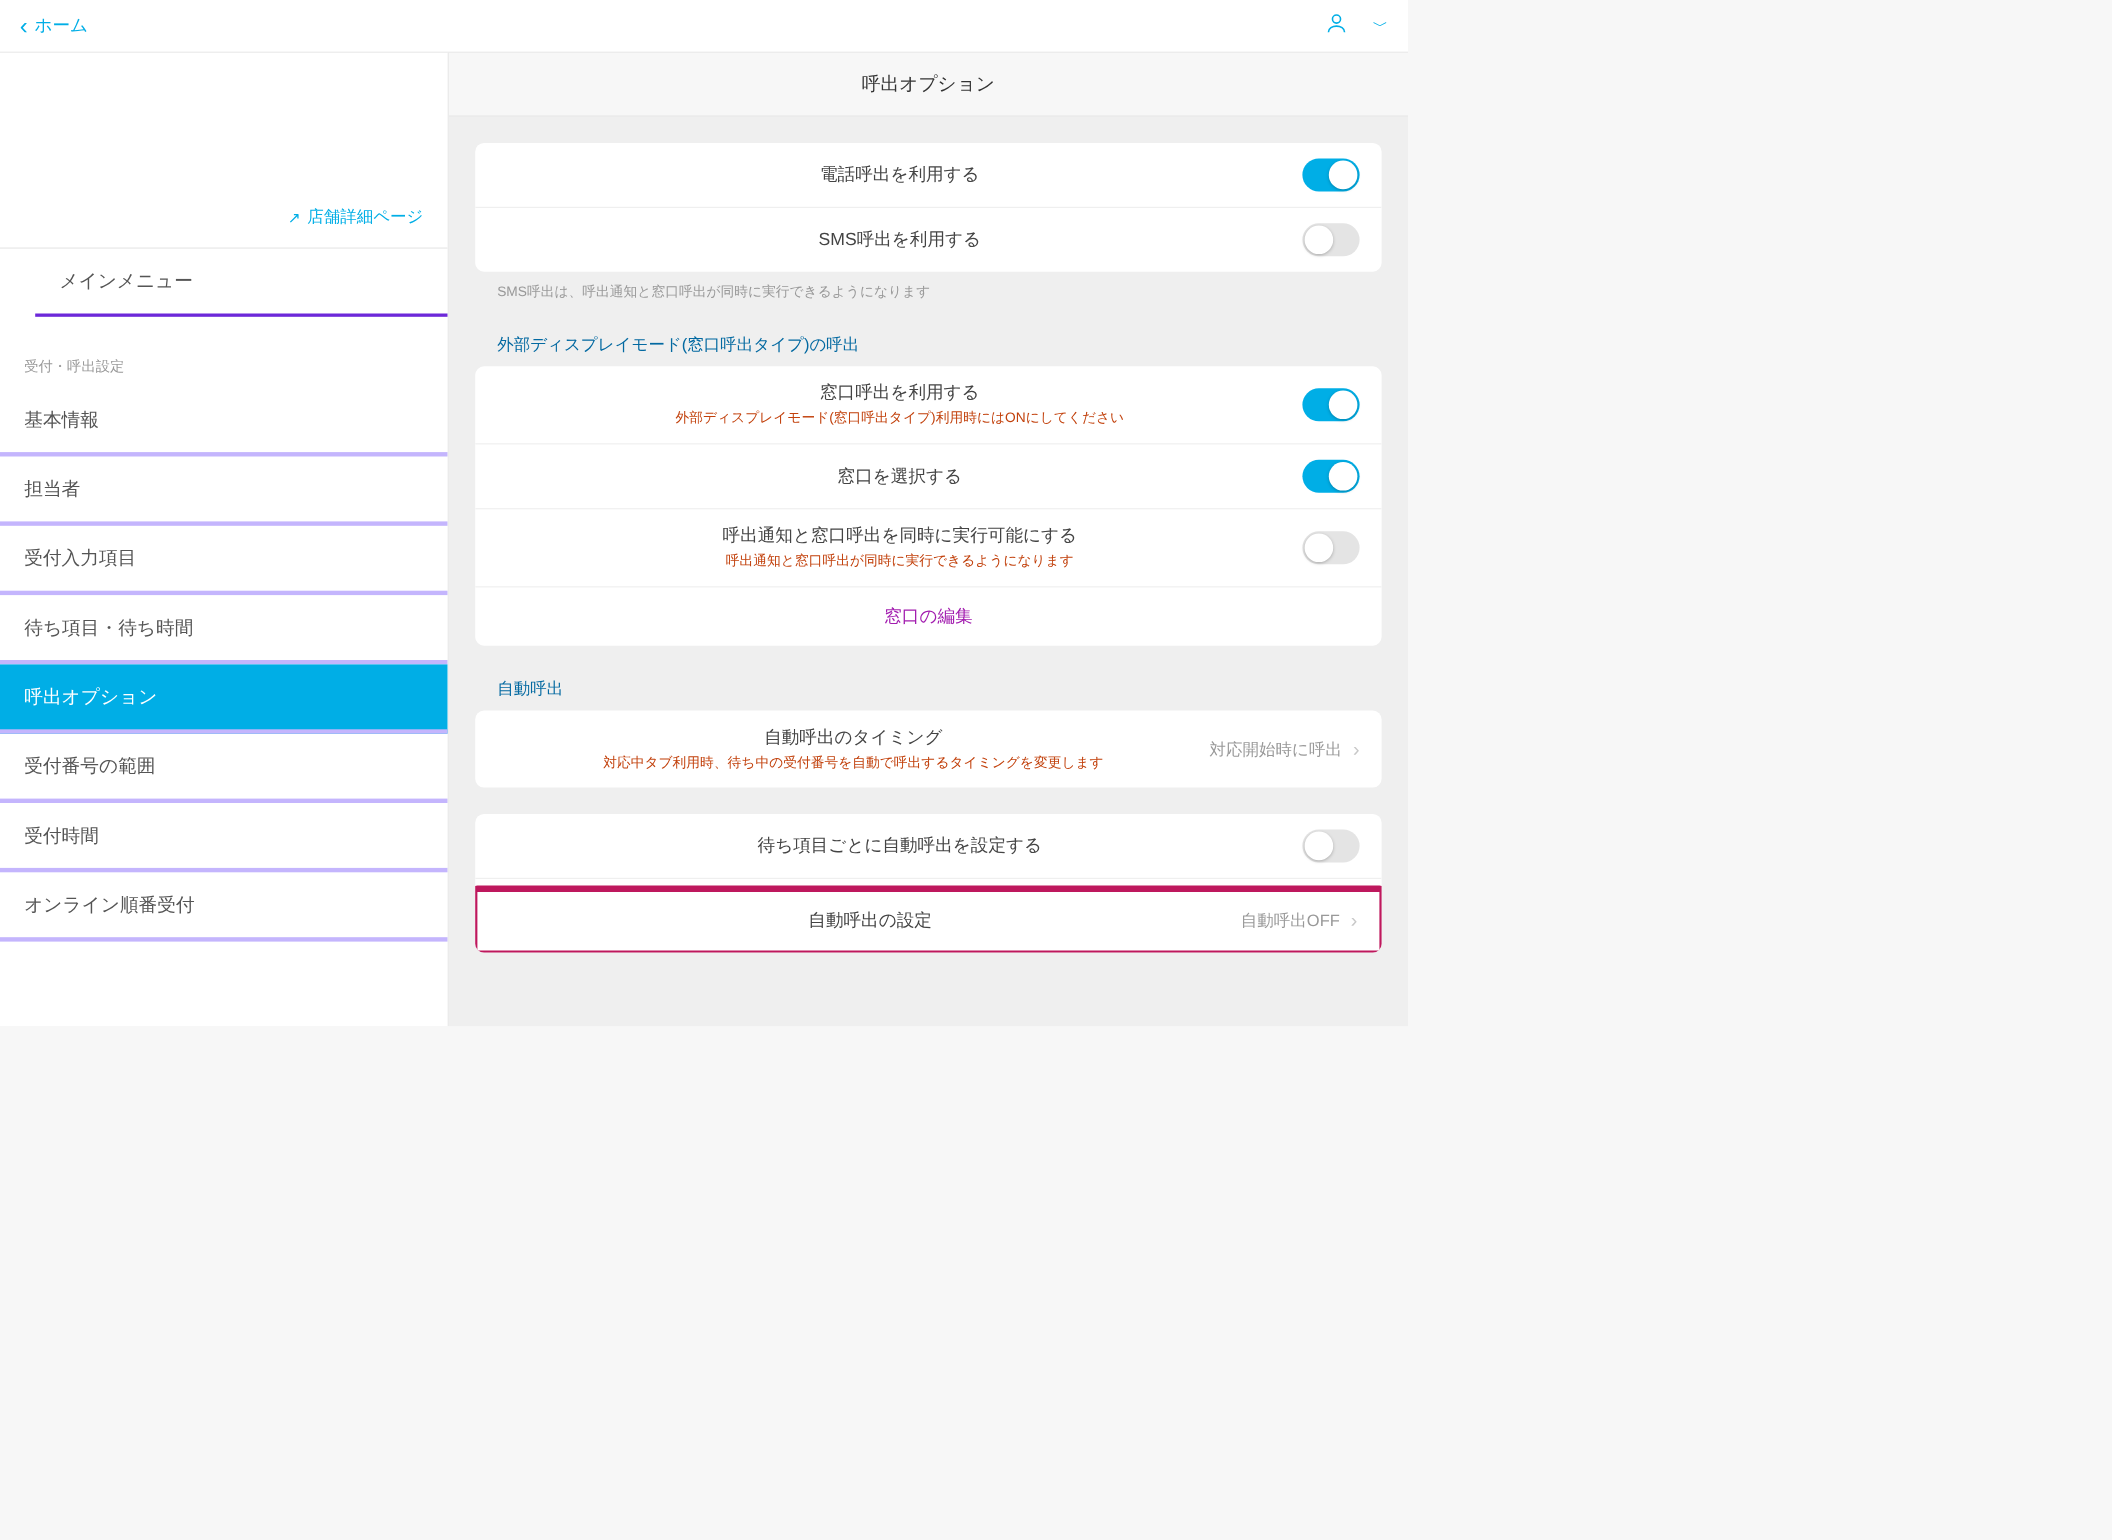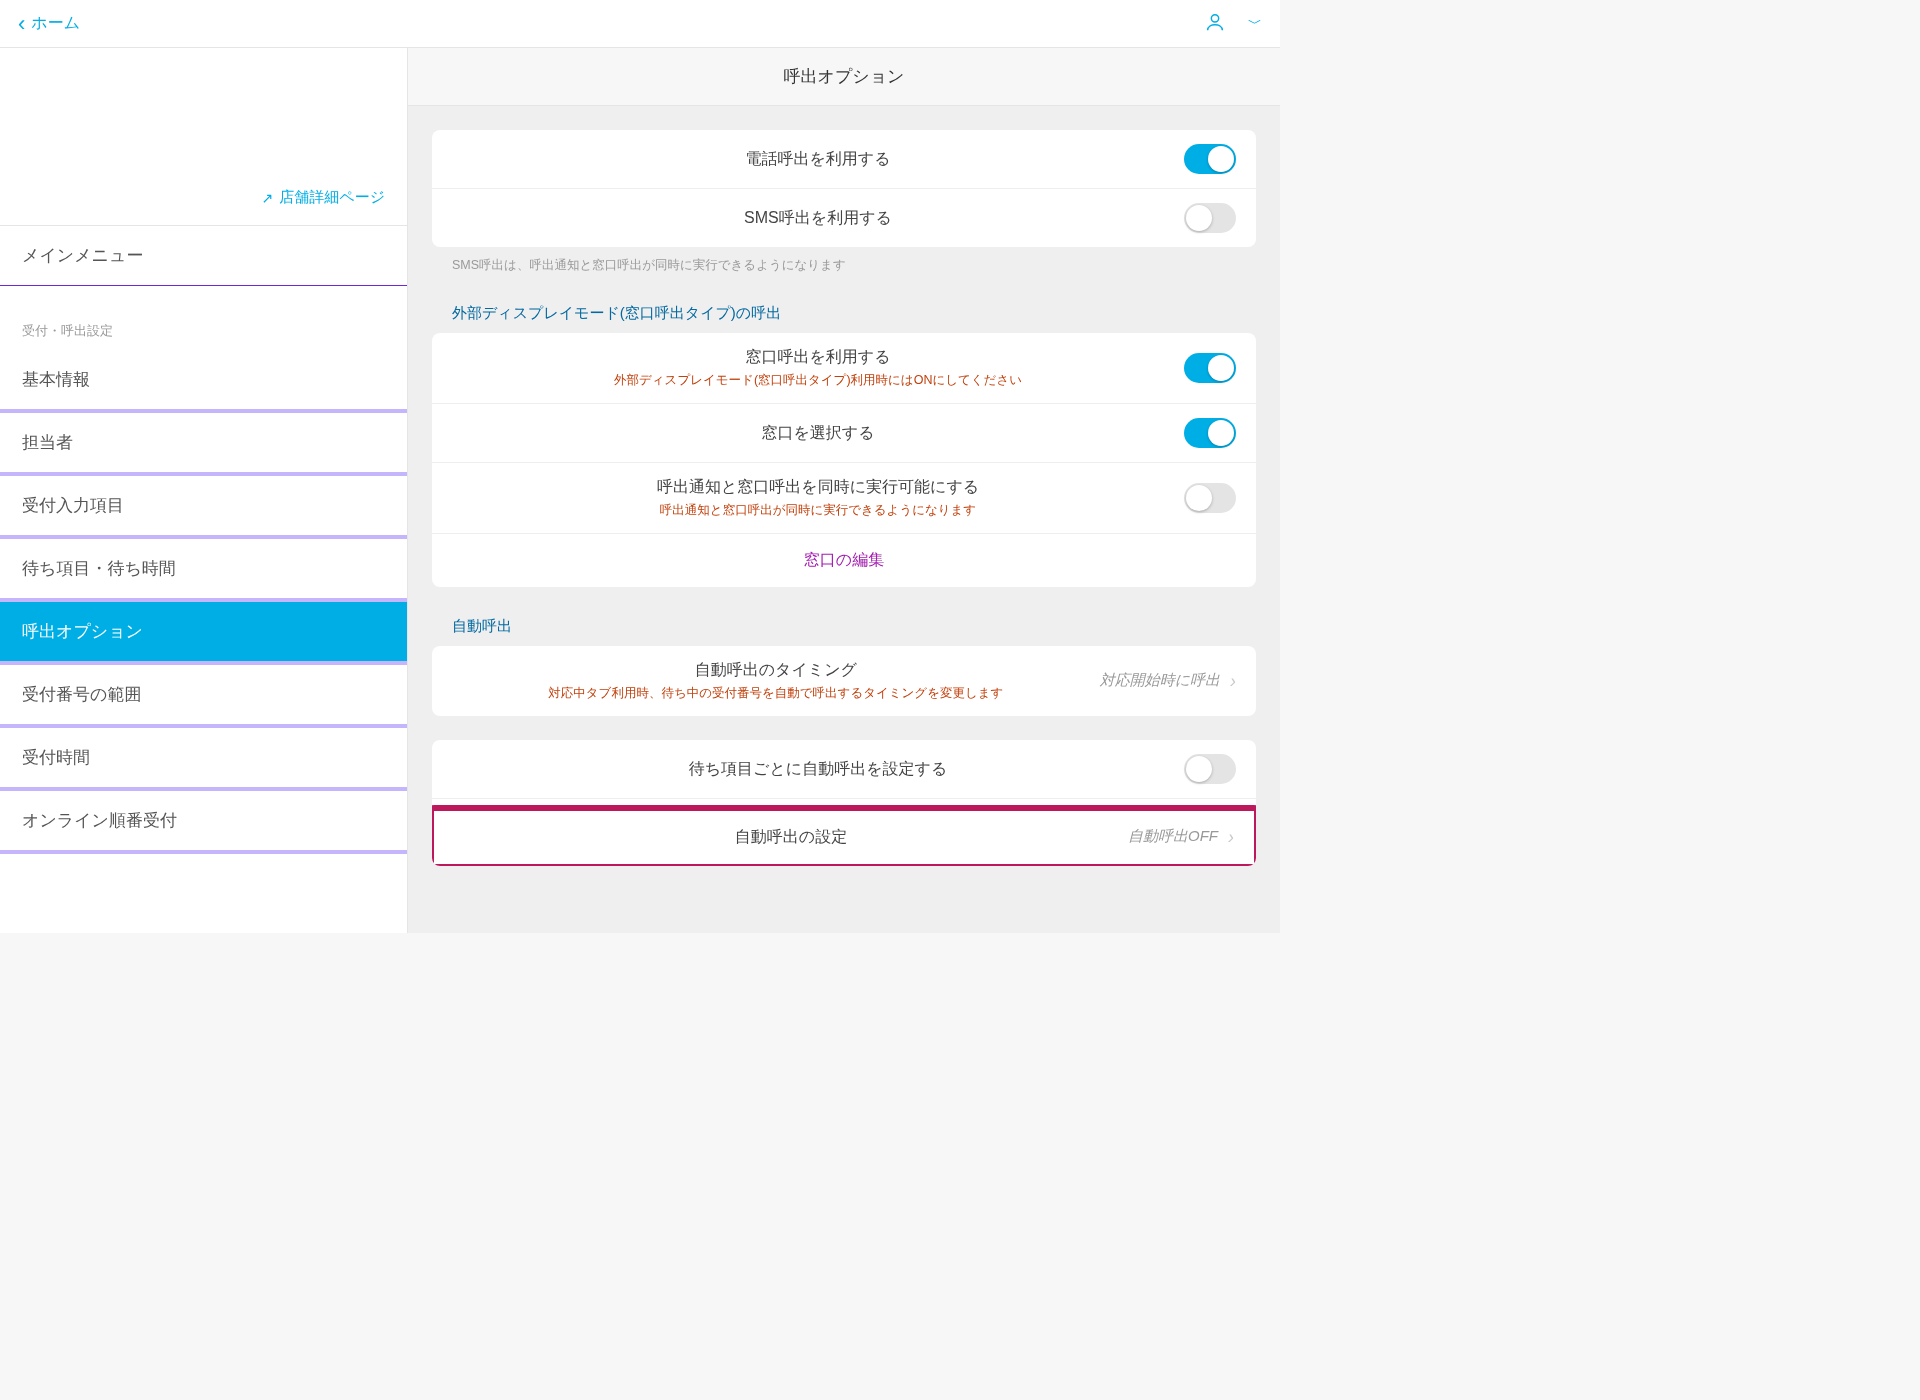--- a/index.html
+++ b/index.html
@@ -31,21 +31,21 @@
     .sidebar {
       width: 408px;
       background: #fff;
       border-right: 1px solid #e5e5e5;
       overflow-y: auto;
     }
     .sidebar-top-space { height: 178px; border-bottom: 1px solid #e5e5e5; display: flex; align-items: flex-end; justify-content: flex-end; padding: 18px 22px; }
     .store-link { display: flex; align-items: center; gap: 6px; color: #00aee6; font-size: 15px; cursor: pointer; }
     .store-link-icon { font-size: 14px; }
 
-    .sidebar-main-menu { padding: 18px 22px; font-size: 17px; color: #555; border-bottom: 1px solid #6d28d9; }
+    .sidebar-main-menu { padding: 18px 22px; font-size: 17px; color: #555; border-bottom: 3px solid #6d28d9; margin-left: 32px; }
     .sidebar-section-spacer { height: 26px; }
     .sidebar-section-header { padding: 10px 22px; font-size: 13px; color: #999; }
     .sidebar-item {
       padding: 18px 22px;
       font-size: 17px;
       color: #555;
       border-bottom: 4px solid #c4b5fd;
       cursor: pointer;
     }
     .sidebar-item.active { background: #00aee6; color: #fff; }
@@ -76,21 +76,21 @@
       align-items: center;
       justify-content: space-between;
       padding: 14px 20px;
       border-bottom: 1px solid #eee;
       min-height: 52px;
     }
     .row:last-child { border-bottom: none; }
     .row-text { display: flex; flex-direction: column; gap: 4px; flex: 1; text-align: center; }
     .row-title { font-size: 16px; color: #444; }
     .row-sub { font-size: 12.5px; color: #c2410c; }
-    .row-right { display: flex; gap: 10px; font-style: italic; }
+    .row-right { display: flex; align-items: center; gap: 10px; }
     .value-text { font-size: 15px; color: #999; }
     .chevron-right { color: #c8c8c8; font-size: 18px; }
 
     .toggle {
       width: 52px; height: 30px; border-radius: 30px;
       position: relative; cursor: pointer;
       transition: background 0.2s;
     }
     .toggle .knob {
       width: 26px; height: 26px; border-radius: 50%;

